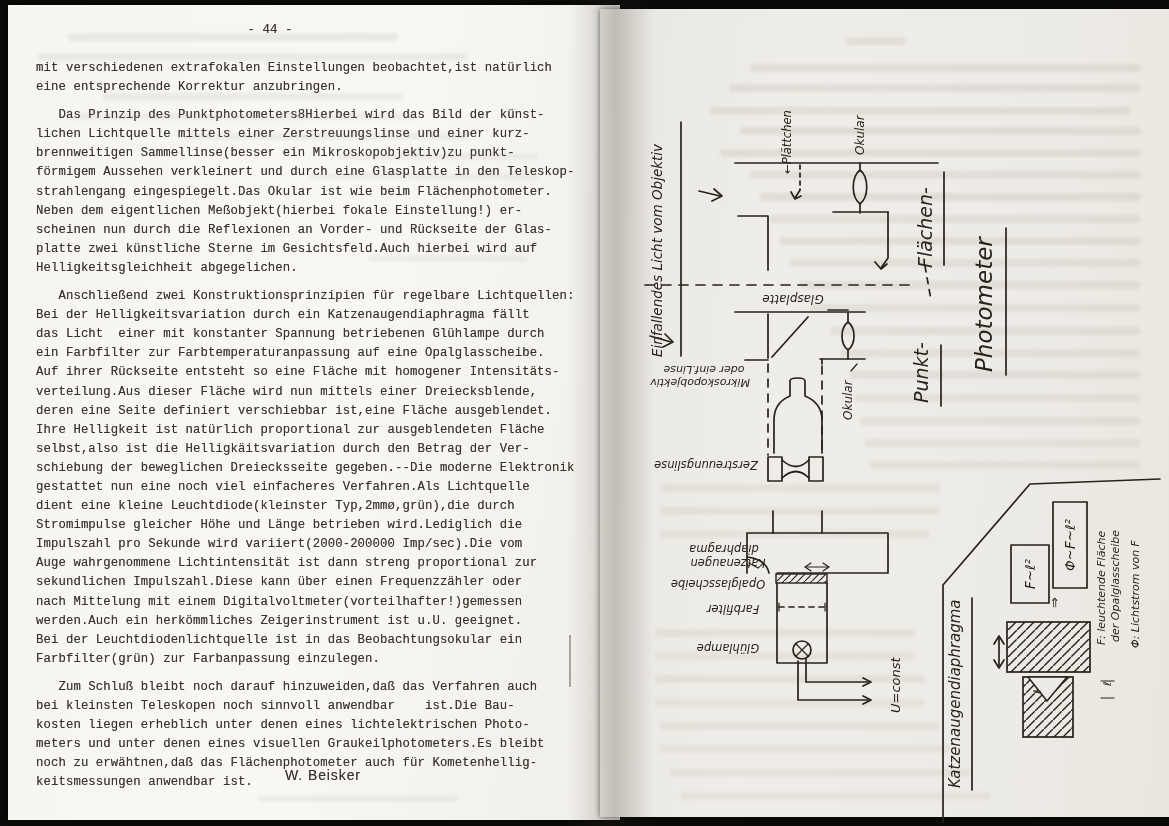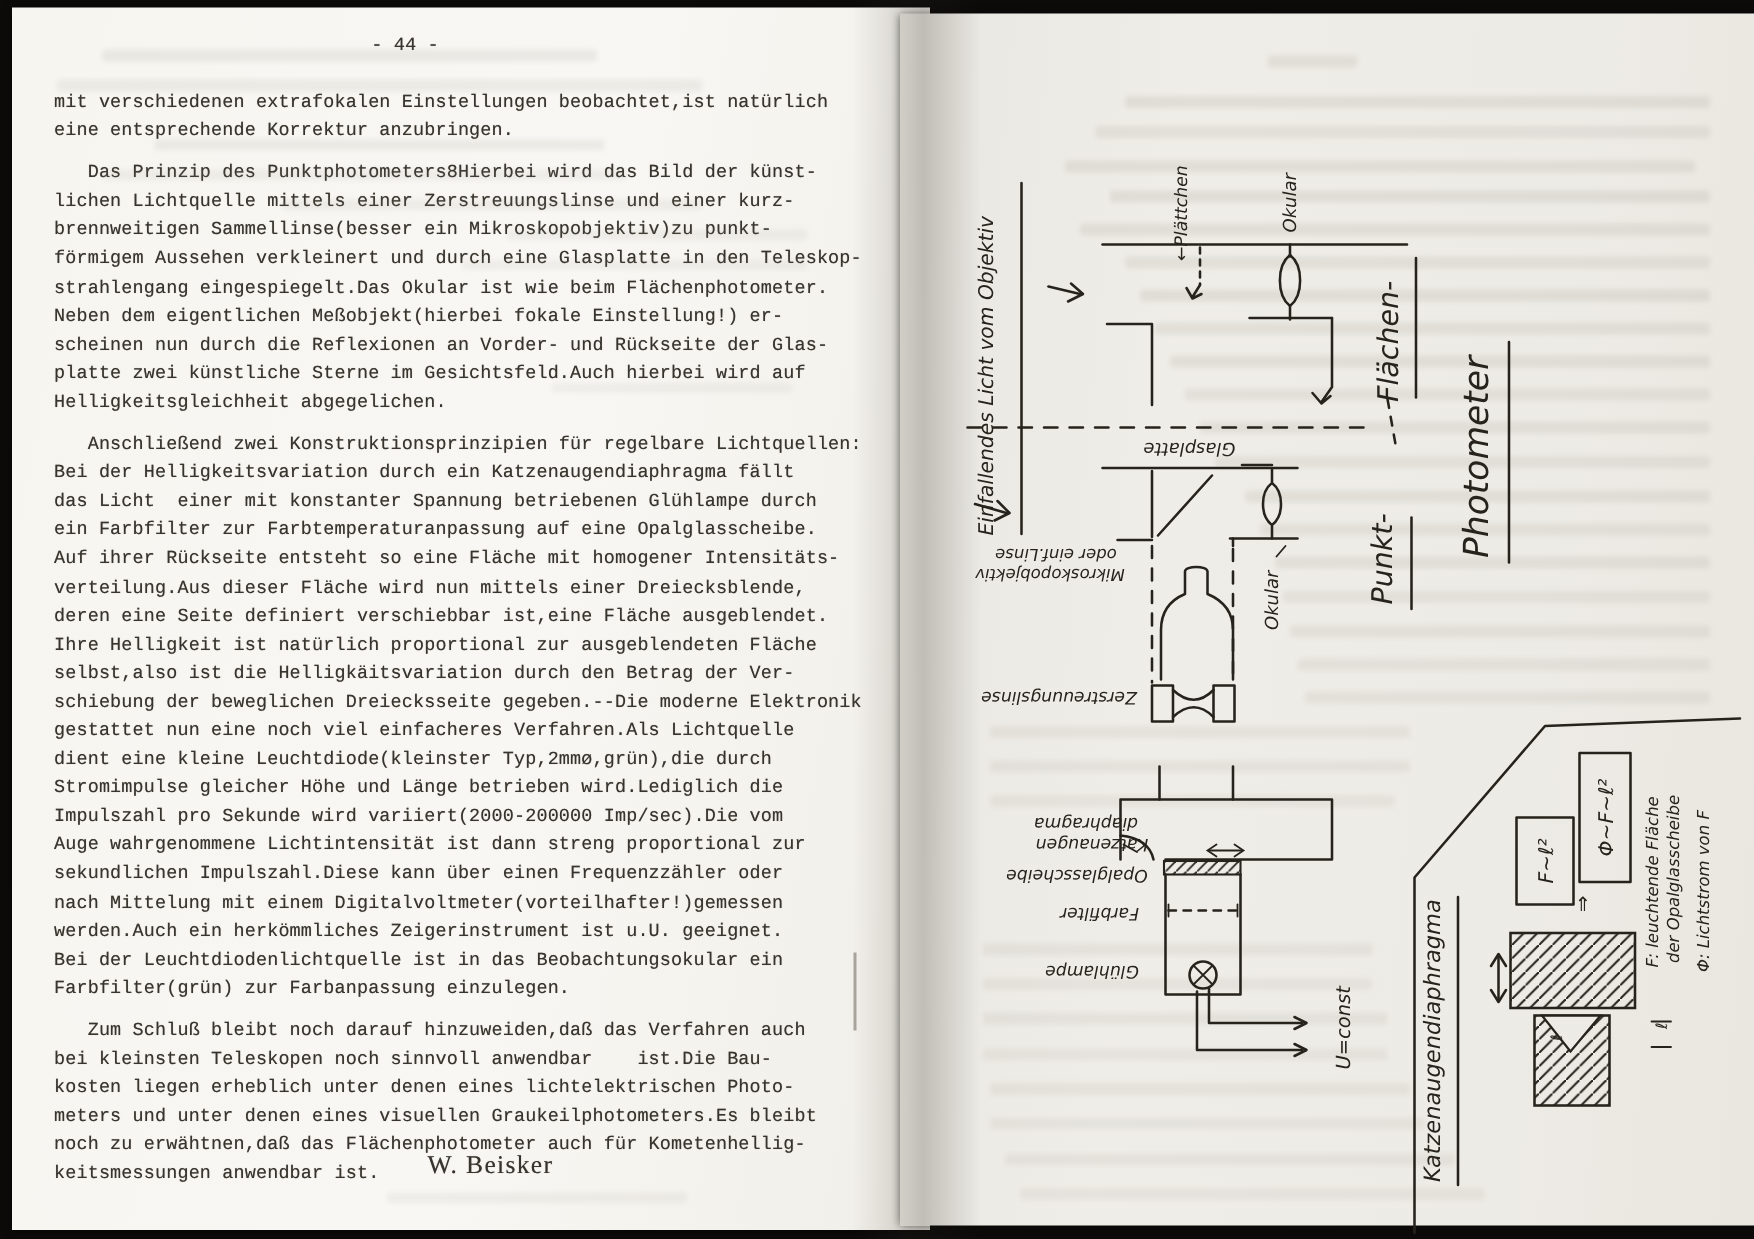--- a/index.html
+++ b/index.html
@@ -14,21 +14,21 @@
   .typewriter{position:absolute;left:28px;top:54px;width:548px;
     font-family:"Liberation Mono","DejaVu Sans Mono",monospace;
     font-size:12.3px;color:#37342d;white-space:pre;letter-spacing:.1px;
     text-shadow:0 0 .5px rgba(55,52,45,.55);}
   .tline{height:19.1px;line-height:19.1px;}
   .para{margin:0 0 9px 0;}
   .page-number{position:absolute;left:222px;top:18px;width:80px;text-align:center;
     font-family:"Liberation Mono","DejaVu Sans Mono",monospace;font-size:12.5px;color:#37342d;
     text-shadow:0 0 .5px rgba(55,52,45,.55);}
   .signature{position:absolute;left:277px;top:762px;
-    font-family:Liberation Serif, serif;font-size:17px;
+    font-family:Liberation Sans, sans-serif;font-size:14px;
     letter-spacing:.9px;color:#37342d;text-shadow:0 0 .5px rgba(55,52,45,.55);text-align:right;}
   .smudge{position:absolute;background:#97938a;filter:blur(1.7px);border-radius:2px;pointer-events:none;}
   .foldmark{position:absolute;left:569px;top:635px;width:1.5px;height:52px;background:#6d685f;opacity:.55;}
   #diagram-svg{position:absolute;left:0;top:0;pointer-events:none;}
   #diagram-svg text{fill:#26231d;font-family:"DejaVu Sans",sans-serif;font-style:italic;}
   .stroke{stroke:#26231d;stroke-width:1.7;fill:none;stroke-linecap:round;stroke-linejoin:round;}
   .thin{stroke:#26231d;stroke-width:1.2;fill:none;stroke-linecap:round;}
 </style>
 </head>
 <body>

